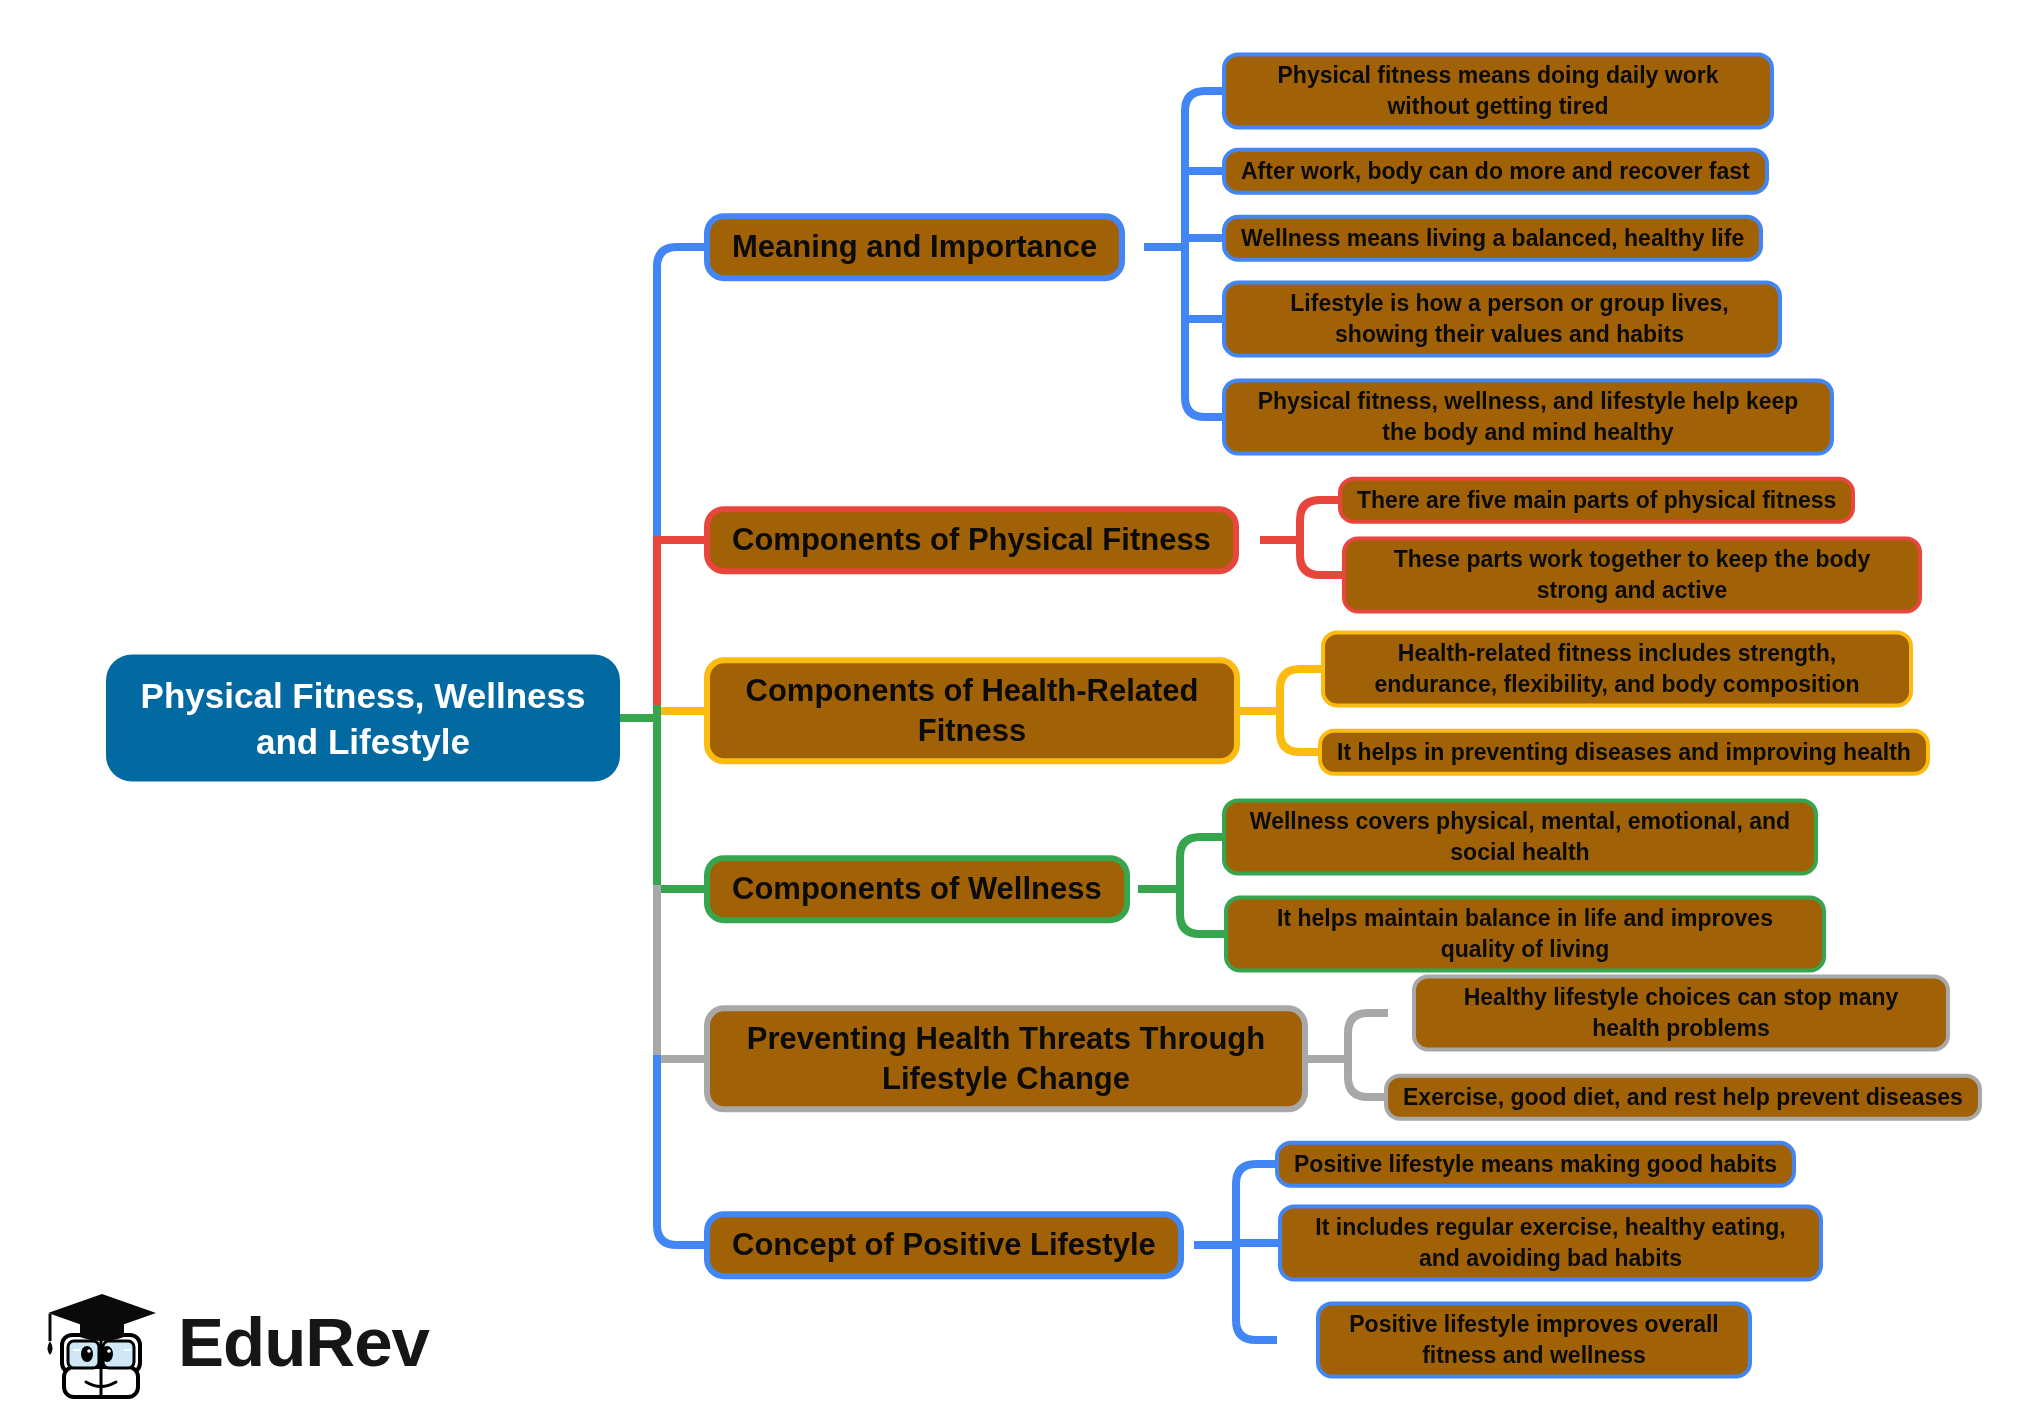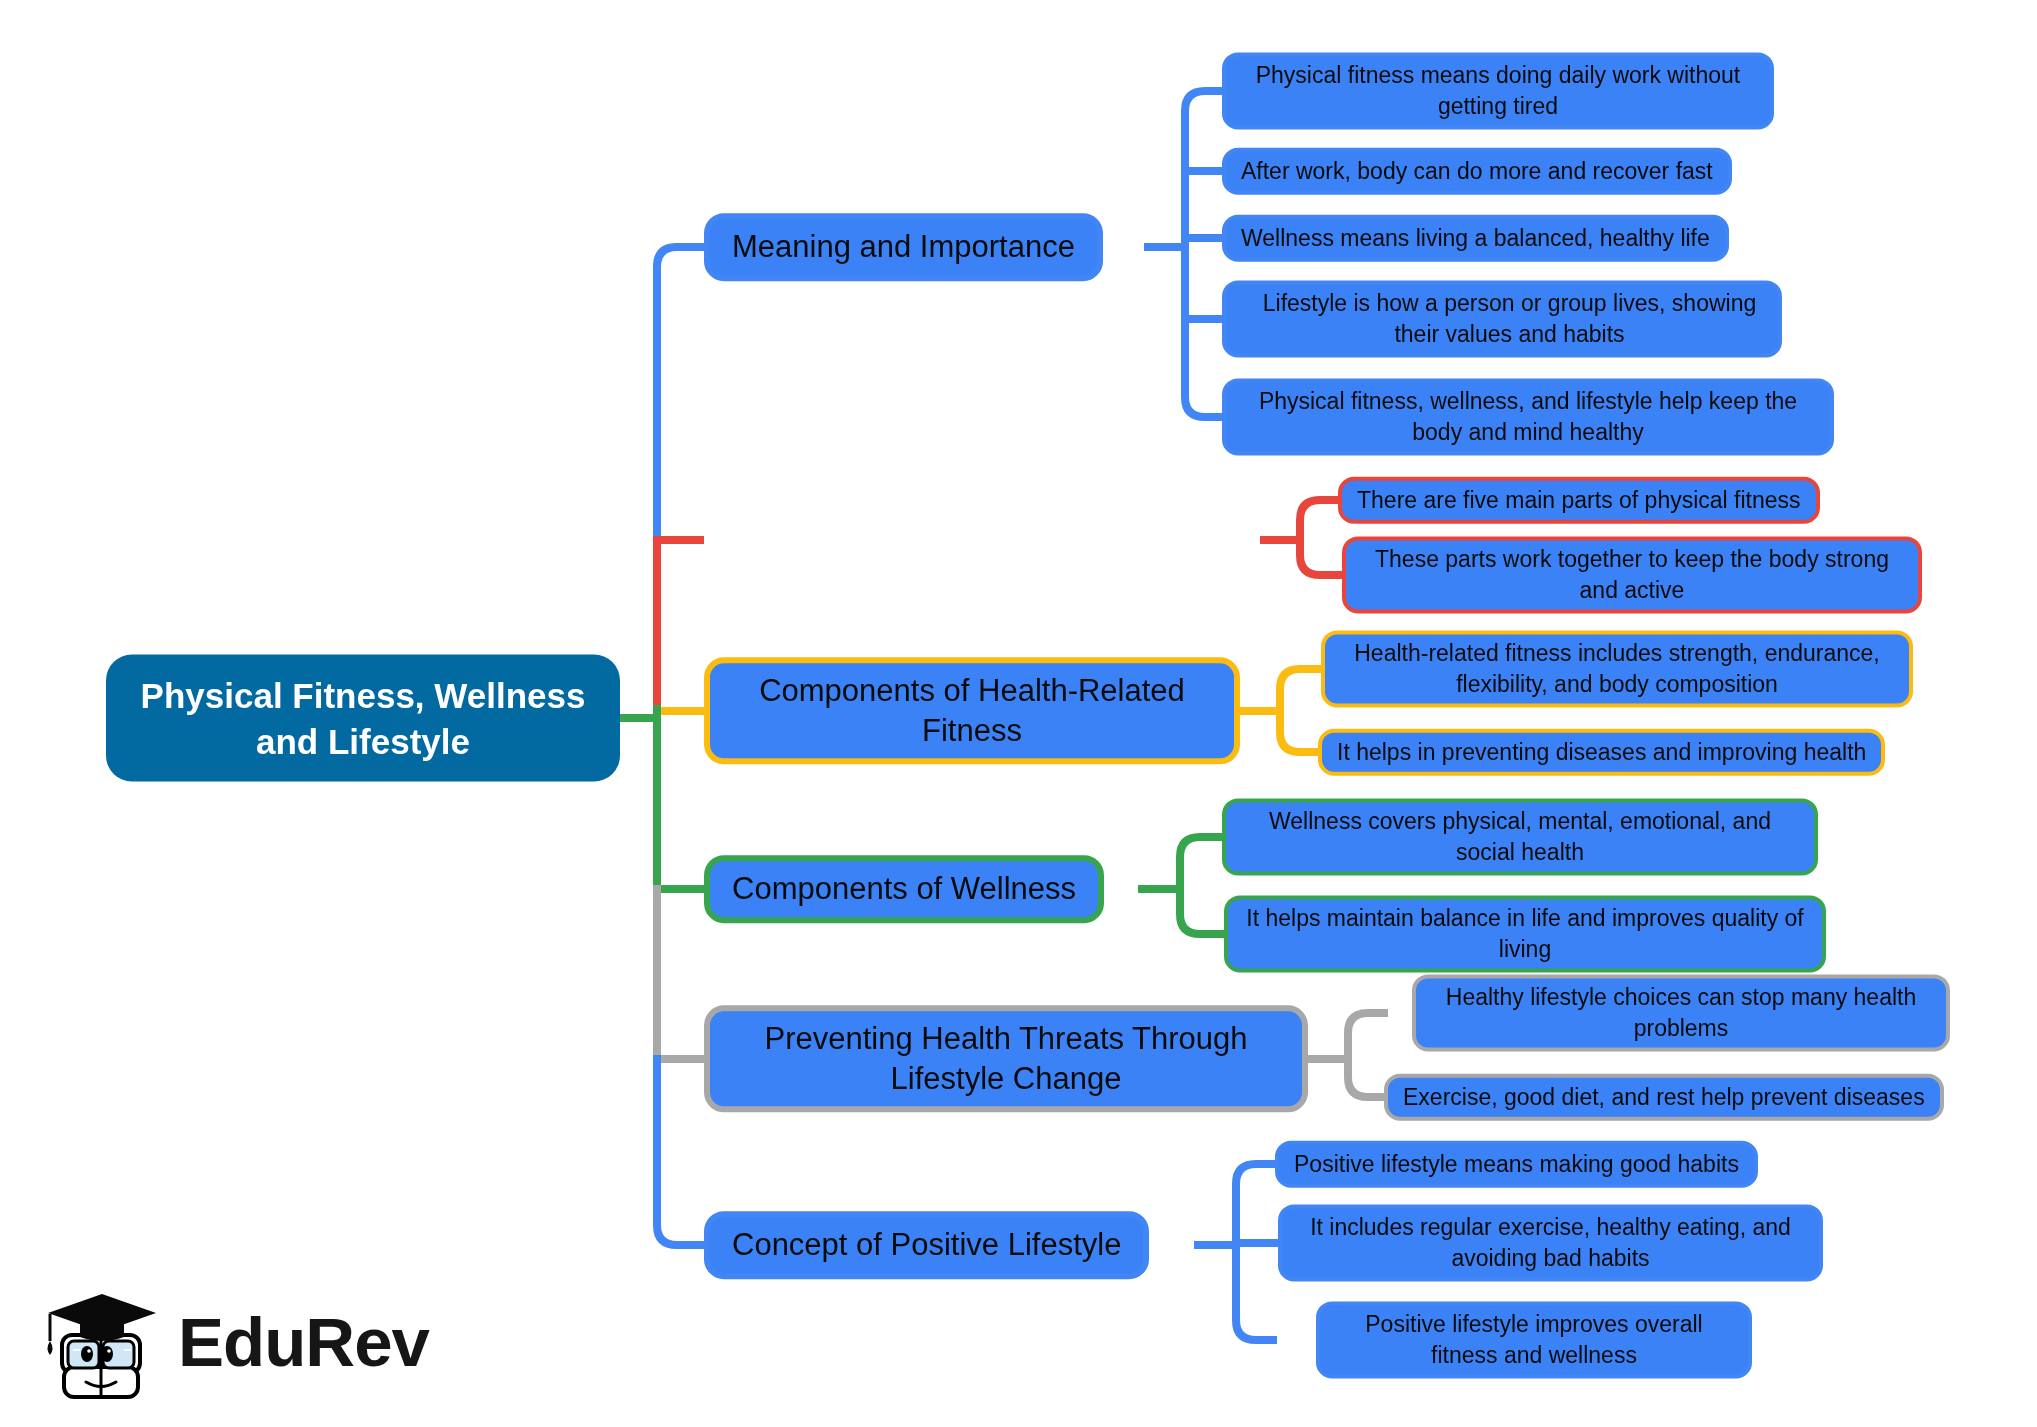--- a/index.html
+++ b/index.html
@@ -9,25 +9,26 @@
     background:#ffffff;
     font-family:"Liberation Sans","DejaVu Sans",sans-serif;
     overflow:hidden;
   }
   svg.connectors{position:absolute;left:0;top:0;pointer-events:none;}
   svg.connectors path{fill:none;stroke-width:8;stroke-linecap:butt;}
 
   .node{
     position:absolute;
     transform:translateY(-50%);
-    background:#3b82f6;
+    background:#a16207;
     border:5px solid #000;
     box-sizing:border-box;
     text-align:center;
     color:#0b0b0b;
+    font-weight:bold;
   }
   .root{
     background:#0369a1;
     color:#ffffff;
     border:none;
     border-radius:26px;
     font-size:35px;
     font-weight:bold;
     line-height:1.3;
     padding:18px 20px;
@@ -80,20 +81,21 @@
     <path d="M 1138 889 H 1184 M 1222 837 H 1200 Q 1180 837 1180 857 V 914 Q 1180 934 1200 934 H 1224" stroke="#37A44E"></path>
 
     <path d="M 1308 1059 H 1352 M 1388 1013 H 1368 Q 1348 1013 1348 1033 V 1077 Q 1348 1097 1368 1097 H 1386" stroke="#A8A8A8"></path>
 
     <path d="M 1194 1245 H 1240 M 1275 1164 H 1256 Q 1236 1164 1236 1184 V 1320 Q 1236 1340 1256 1340 H 1277 M 1236 1243 H 1280" stroke="#4285F4"></path>
   </svg>
 
   <div class="node root" style="left:106px;top:718px;width:514px;">Physical Fitness, Wellness and Lifestyle</div>
 
   <div class="node branch nowrap" style="left: 704px; top: 247px; border-color: rgb(66, 133, 244);">Meaning and Importance</div>
+  <div class="node branch nowrap" style="left: 704px; top: 540px; border-color: rgb(232, 69, 60);">Components of Physical Fitness</div>
   <div class="node branch" style="left: 704px; top: 711px; width: 536px; border-color: rgb(251, 187, 16);">Components of Health-Related Fitness</div>
   <div class="node branch nowrap" style="left: 704px; top: 889px; border-color: rgb(55, 164, 78);">Components of Wellness</div>
   <div class="node branch" style="left: 704px; top: 1059px; width: 604px; border-color: rgb(168, 168, 168);">Preventing Health Threats Through Lifestyle Change</div>
   <div class="node branch nowrap" style="left: 704px; top: 1245px; border-color: rgb(66, 133, 244);">Concept of Positive Lifestyle</div>
 
   <div class="node leaf" style="left: 1222px; top: 91px; width: 552px; border-color: rgb(66, 133, 244);">Physical fitness means doing daily work without getting tired</div>
   <div class="node leaf nowrap" style="left: 1222px; top: 171px; border-color: rgb(66, 133, 244);">After work, body can do more and recover fast</div>
   <div class="node leaf nowrap" style="left: 1222px; top: 238px; border-color: rgb(66, 133, 244);">Wellness means living a balanced, healthy life</div>
   <div class="node leaf" style="left: 1222px; top: 319px; width: 560px; border-color: rgb(66, 133, 244); padding-left: 30px;">Lifestyle is how a person or group lives, showing their values and habits</div>
   <div class="node leaf" style="left: 1222px; top: 417px; width: 612px; border-color: rgb(66, 133, 244);">Physical fitness, wellness, and lifestyle help keep the body and mind healthy</div>

